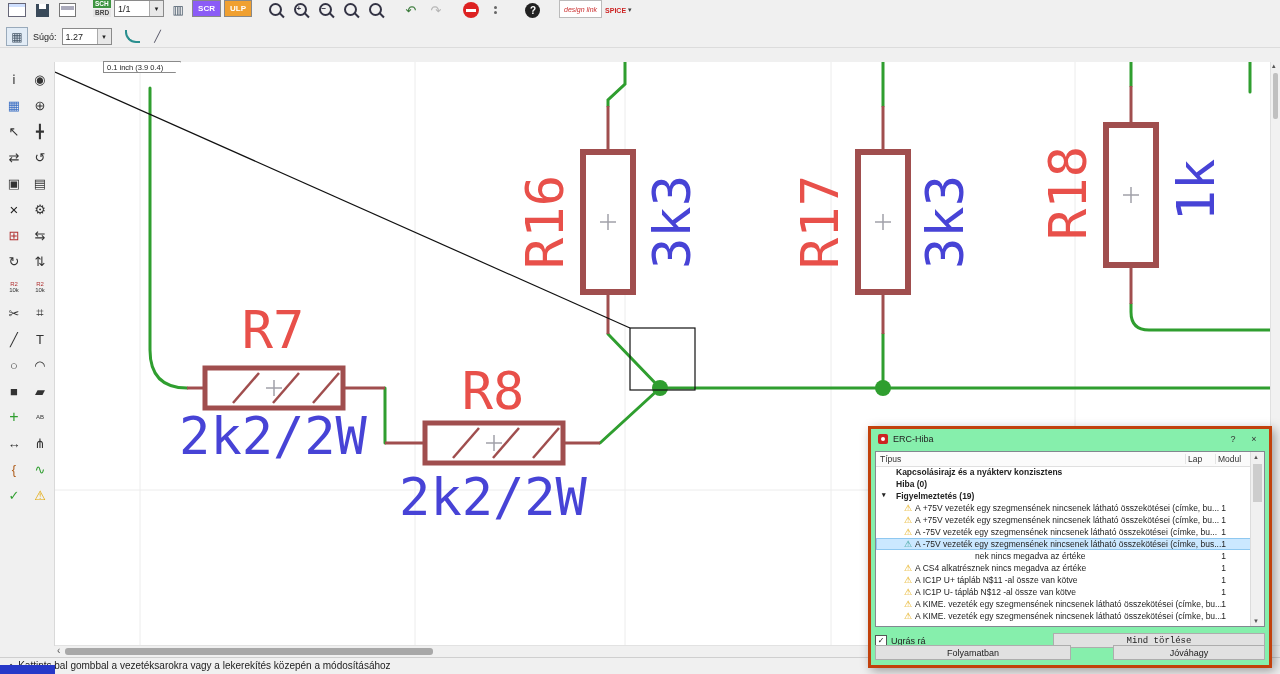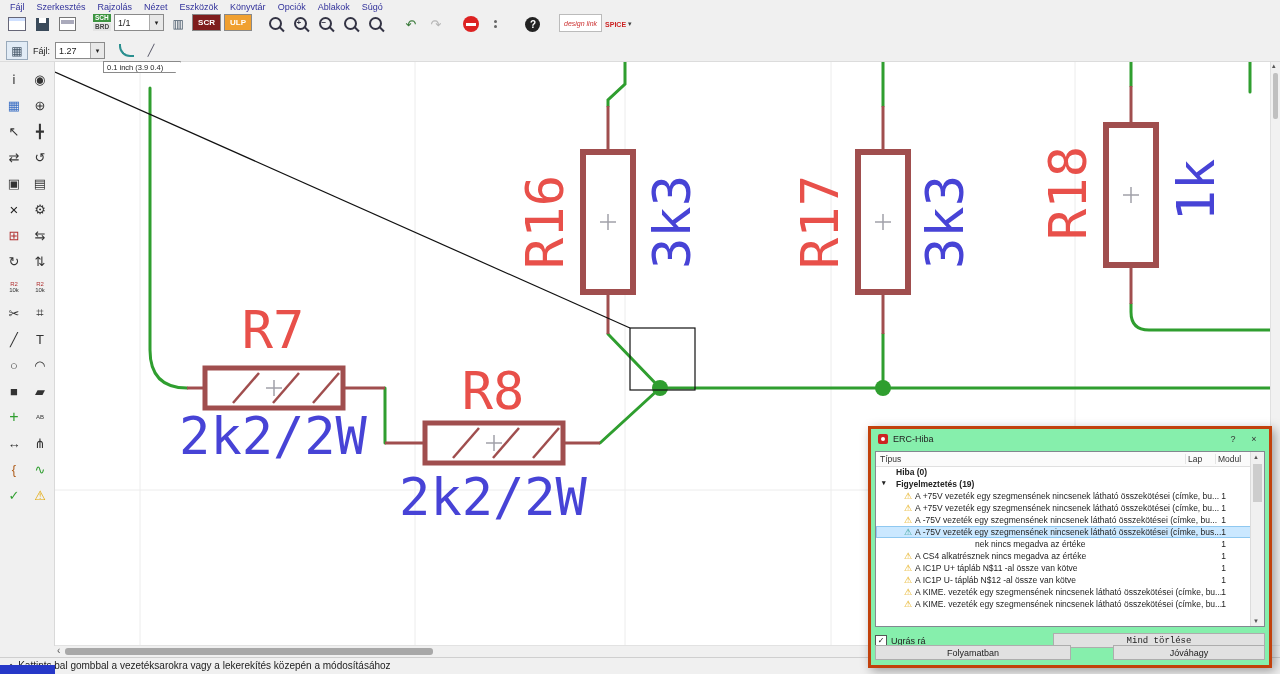--- a/index.html
+++ b/index.html
@@ -18,21 +18,21 @@
   .ic-save::after{content:"";position:absolute;left:3px;top:0;width:7px;height:5px;background:#fff;}
   .ic-print{width:15px;height:12px;background:#fff;border:1px solid #777;position:relative;display:inline-block;}
   .ic-print::before{content:"";position:absolute;left:1px;top:2px;right:1px;height:4px;background:#aab;}
   .schbrd{display:flex;flex-direction:column;gap:1px;margin-left:12px;}
   .schbrd .s{font-size:6.5px;font-weight:bold;padding:0 2px;color:#fff;background:#3d9440;line-height:8px;}
   .schbrd .b{font-size:6.5px;font-weight:bold;padding:0 2px;color:#444;background:#e4e4e4;line-height:8px;}
   .combo{display:flex;align-items:center;border:1px solid #8a8a8a;background:#fff;height:15px;font-size:9px;}
   .combo .val{padding:0 3px;min-width:28px;}
   .combo .dd{width:13px;height:100%;background:#e8e8e8;border-left:1px solid #aaa;font-size:7px;display:flex;align-items:center;justify-content:center;}
   .scr-btn,.ulp-btn{border:1px solid #888;font-size:8px;font-weight:bold;color:#fff;height:17px;padding:0 5px;font-family:inherit;}
-  .scr-btn{background:#7f1d1d;}
+  .scr-btn{background:#8b5cf6;}
   .ulp-btn{background:#f0a030;}
   .mag{width:16px;height:16px;position:relative;display:inline-block;}
   .mag::before{content:"";position:absolute;left:1px;top:1px;width:9px;height:9px;border:2px solid #334;border-radius:50%;}
   .mag::after{content:"";position:absolute;width:7px;height:2px;background:#334;transform:rotate(45deg);left:10px;top:12px;}
   .mag .sign{position:absolute;left:3.5px;top:2px;font-size:8px;font-weight:bold;color:#334;}
   .arrow-ic{font-size:13px;color:#3a7a3a;}
   .arrow-ic.gray{color:#b5b5b5;}
   .ic-stop{width:16px;height:16px;border-radius:50%;background:#d22;position:relative;display:inline-block;}
   .ic-stop::after{content:"";position:absolute;left:3px;top:7px;width:10px;height:3px;background:#fff;}
   .ic-dots{display:flex;flex-direction:column;gap:2px;}
@@ -121,31 +121,20 @@
 
   
   .tooltip{position:absolute;left:558px;top:553px;height:14px;line-height:13px;background:#ffffe1;border:1px solid #646464;
            font-size:8.5px;padding:0 4px;white-space:nowrap;z-index:60;box-sizing:border-box;}
 </style>
 </head>
 <body>
 
 <div id="app">
 
-  <div class="menubar">
-      <div class="menu-item">Fájl</div>
-      <div class="menu-item">Szerkesztés</div>
-      <div class="menu-item">Rajzolás</div>
-      <div class="menu-item">Nézet</div>
-      <div class="menu-item">Eszközök</div>
-      <div class="menu-item">Könyvtár</div>
-      <div class="menu-item">Opciók</div>
-      <div class="menu-item">Ablakok</div>
-      <div class="menu-item">Súgó</div>
-    </div>
 
   <div class="toolbar1">
     <div class="tb">
         <span class="ic-open"></span>
       </div>
     <div class="tb">
         <span class="ic-save"></span>
       </div>
     <div class="tb">
         <span class="ic-print"></span>
@@ -204,21 +193,21 @@
     <div class="tb spice">
       <span class="red">SPICE</span>
       <span class="dd2">▾</span>
     </div>
   </div>
 
   <div class="toolbar2">
     <div class="tb2 pressed">
         <span class="grid-glyph">▦</span>
       </div>
-    <span class="lab">Fájl:</span>
+    <span class="lab">Súgó:</span>
     <div class="combo">
       <span class="val">1.27</span>
       <span class="dd">▾</span>
     </div>
     <div class="tb2" style="margin-left:6px">
         <span class="ic-arc"></span>
       </div>
     <div class="tb2">
         <span class="ic-diag">╱</span>
       </div>
@@ -447,20 +436,23 @@
       <span class="erc-close">×</span>
     </div>
     <div class="erc-list">
       <div class="erc-header">
         <span class="h-tipus">Típus</span>
         <span class="h-lap">Lap</span>
         <span class="h-modul">Modul</span>
       </div>
       <div class="erc-rows">
           <div class="erc-row erc-bold">
+            <span>Kapcsolásirajz és a nyákterv konzisztens</span>
+          </div>
+          <div class="erc-row erc-bold">
             <span>Hiba (0)</span>
           </div>
           <div class="erc-row erc-bold">
             <span class="erc-arrow">▾</span>
             <span>Figyelmeztetés (19)</span>
           </div>
           <div class="erc-row erc-warn">
             <span class="warn-icon">⚠</span>
             <span>A +75V vezeték egy szegmensének nincsenek látható összekötései (címke, bu...</span>
             <span class="erc-lap">1</span>

